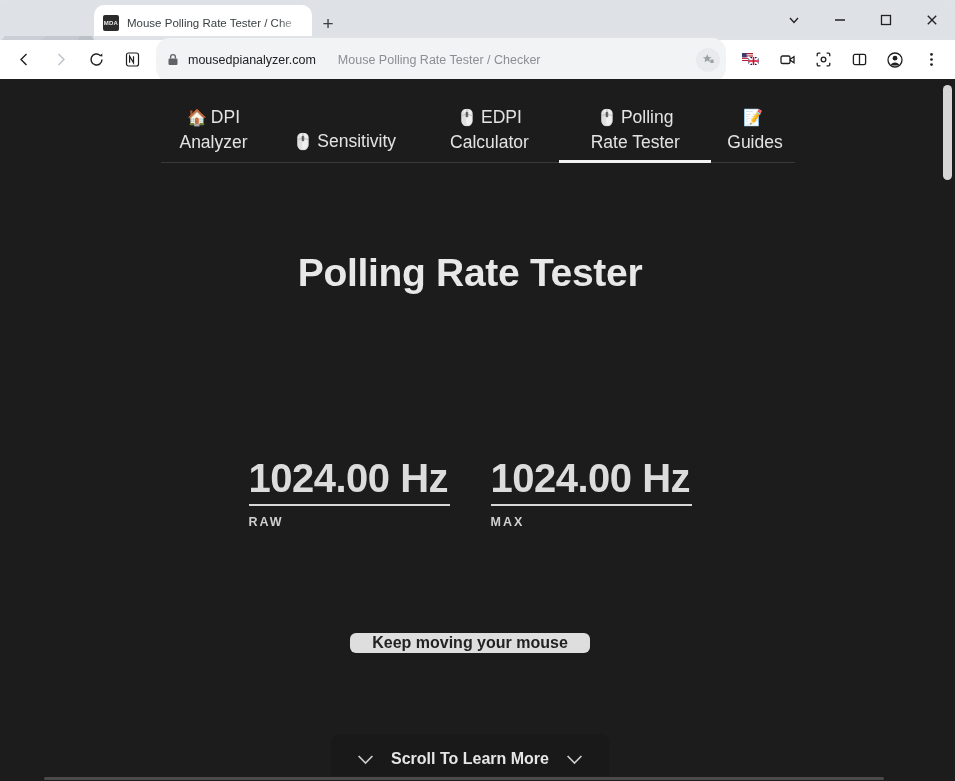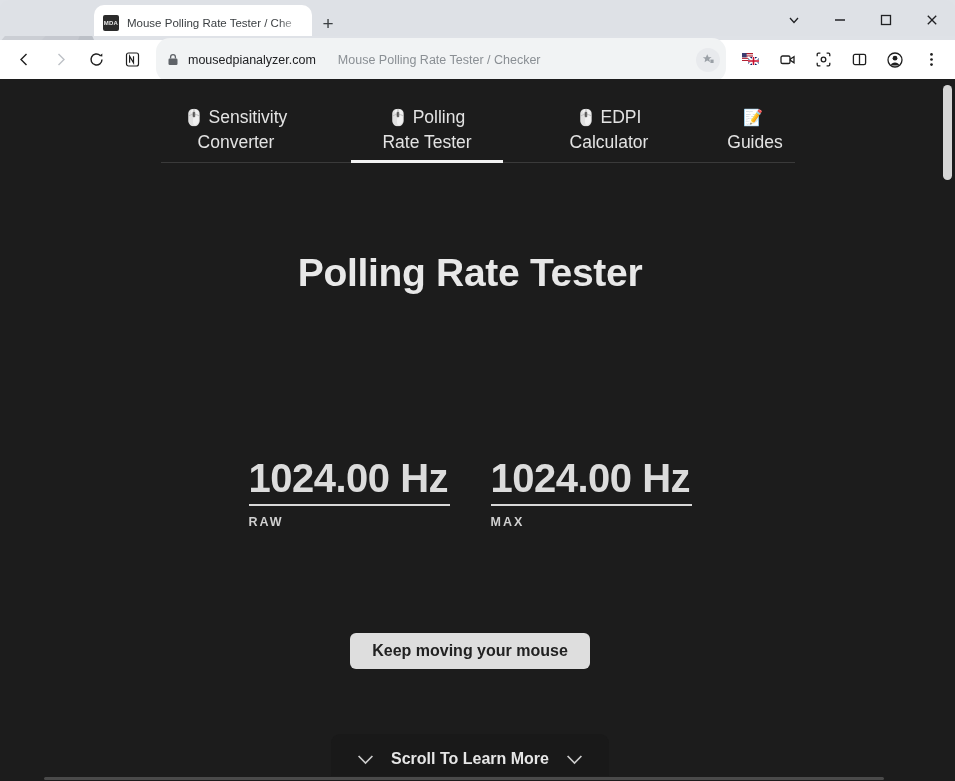--- a/index.html
+++ b/index.html
@@ -154,21 +154,21 @@
     color:#d0d0d0; letter-spacing:2px; margin-top:9px;
   }
 
   
   .hint-wrap {
     position:absolute; left:0; width:940px; top:554px;
     display:flex; justify-content:center;
   }
   .hint-btn {
     background:#dedede; color:#222222; font-size:16px; font-weight:bold;
-    padding:10px 22px; border-radius:6px; border:none; cursor:pointer;
+    padding:2px 22px; border-radius:6px; border:none; cursor:pointer;
     font-family:"Liberation Sans", sans-serif; line-height:1;
   }
 
   
   .scroll-wrap {
     position:absolute; left:0; width:940px; top:655px;
     display:flex; justify-content:center;
   }
   .scroll-card {
     background:#191919; border-radius:9px;
@@ -336,31 +336,34 @@
           <circle cx="8.5" cy="13.6" r="1.35" fill="#1f1f1f"></circle>
         </svg>
       </div>
     </div>
   </div>
 
   <div class="viewport">
     <div class="page">
 
       <div class="nav">
+        <div class="nav-item nav-i0">
+          <div class="ni-line1"><span class="ni-emoji">🏠</span><span>DPI</span></div>
+          <div>Analyzer</div>
+        </div>
         <div class="nav-item nav-i1">
           <div class="ni-line1"><span class="ni-emoji">🖱️</span><span>Sensitivity</span></div>
-          <div>Converter</div>
+        </div>
+        <div class="nav-item nav-i3">
+          <div class="ni-line1"><span class="ni-emoji">🖱️</span><span>EDPI</span></div>
+          <div>Calculator</div>
         </div>
         <div class="nav-item nav-i2 active">
           <div class="ni-line1"><span class="ni-emoji">🖱️</span><span>Polling</span></div>
           <div>Rate Tester</div>
-        </div>
-        <div class="nav-item nav-i3">
-          <div class="ni-line1"><span class="ni-emoji">🖱️</span><span>EDPI</span></div>
-          <div>Calculator</div>
         </div>
         <div class="nav-item nav-i4">
           <div class="ni-line1"><span class="ni-emoji">📝</span><span></span></div>
           <div>Guides</div>
         </div>
       </div>
 
       <div class="h1">Polling Rate Tester</div>
 
       <div class="readouts">

